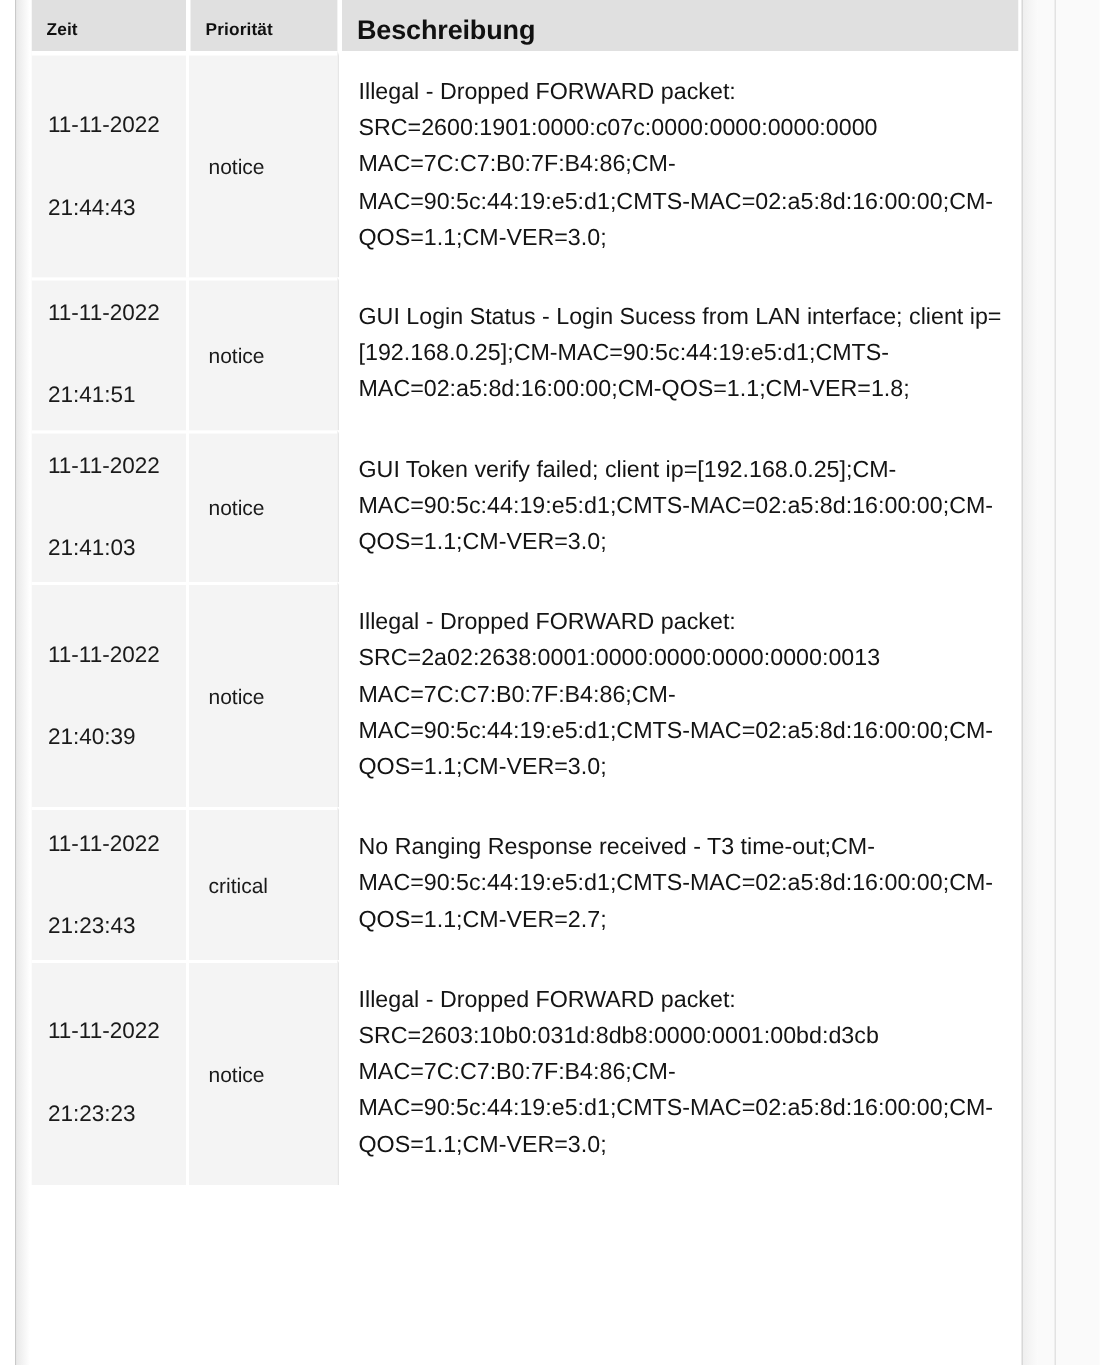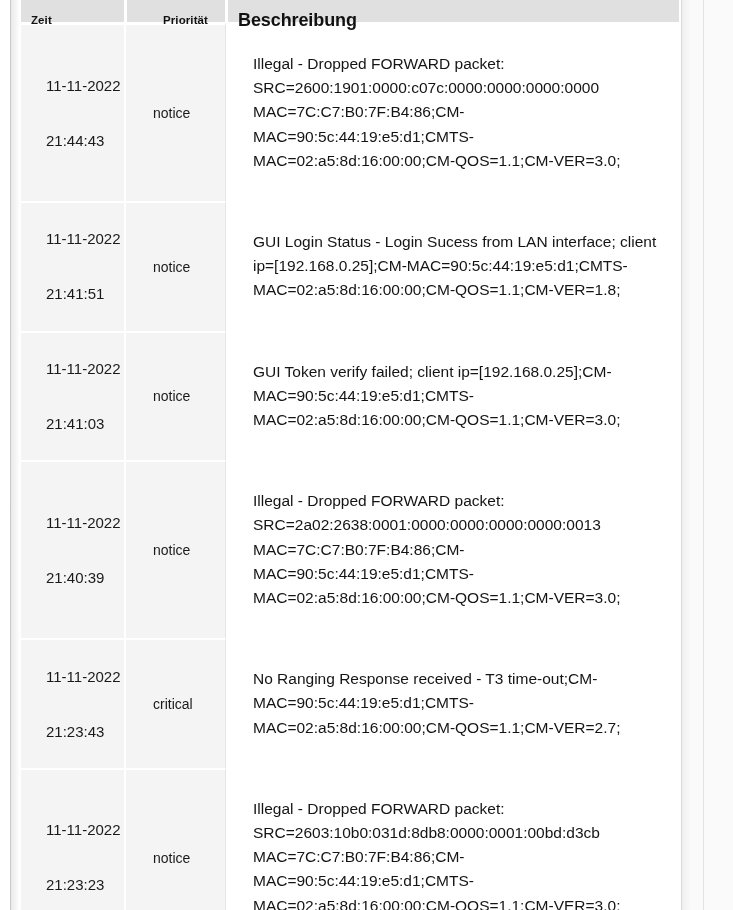--- a/index.html
+++ b/index.html
@@ -105,42 +105,42 @@
     background: #e0e0e0;
     padding: 0;
     border: 0;
     vertical-align: middle;
     text-align: left;
     font-weight: bold;
     color: #111111;
   }
   thead th .hcell {
     padding: 9px 10px 10px 10px;
-    height: 22px;
+    height: 34px;
     box-sizing: border-box;
     display: block;
   }
   th.th-zeit .hcell,
   th.th-prio .hcell {
     font-size: 11.5px;
     line-height: 22px;
     letter-spacing: 0.1px;
   }
   th.th-desc .hcell {
     font-size: 18px;
     line-height: 22px;
     letter-spacing: -0.1px;
   }
   
-  th.th-prio { border-left: 3px solid #ffffff; padding-left: 26px; }
+  th.th-prio { border-left: 3px solid #ffffff; }
   th.th-desc { border-left: 3px solid #ffffff; margin-top: 32px; }
 
   
   tbody td {
-    padding: 16px;
+    padding: 2px;
     border: 0;
     vertical-align: middle;
     border-top: 2px solid #ffffff;
   }
   tbody tr:first-child td { border-top: 3px solid #ffffff; }
 
   td.td-zeit, td.td-prio {
     background: #f4f4f4;
   }
   td.td-desc {

